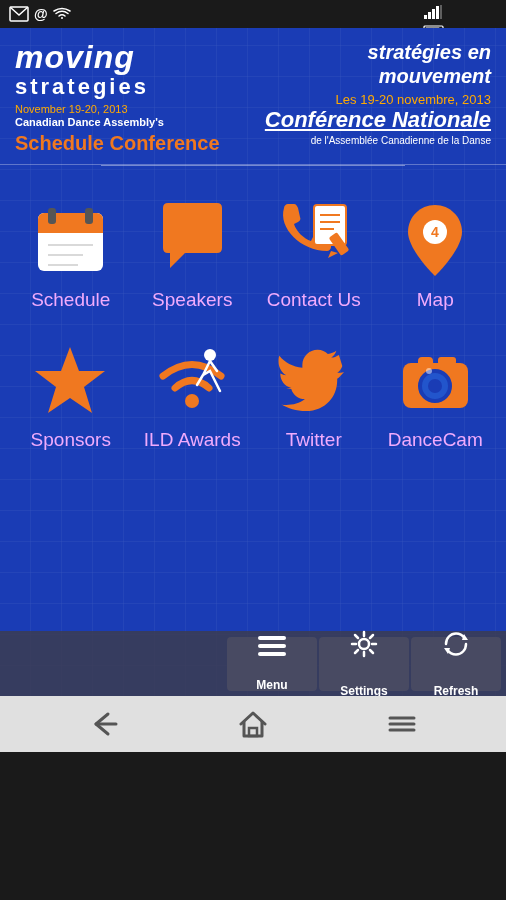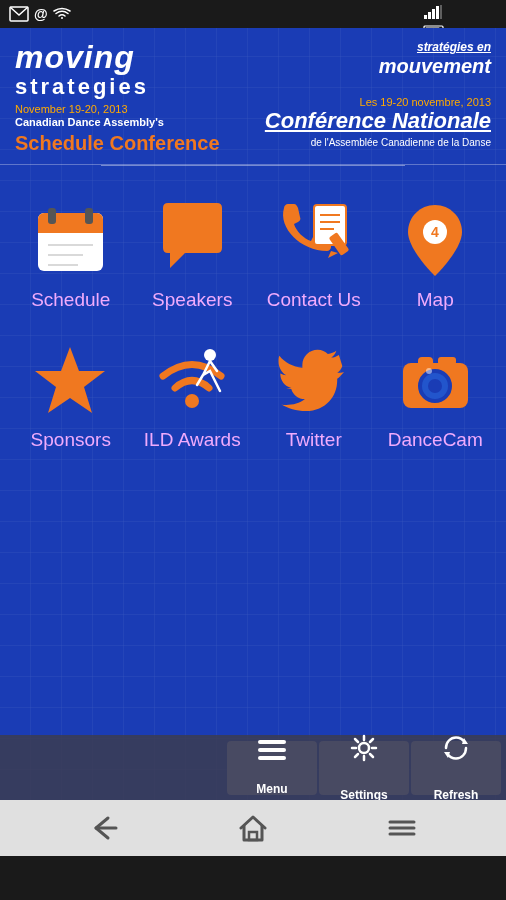--- a/index.html
+++ b/index.html
@@ -22,21 +22,21 @@
       color: white;
       font-size: 13px;
       font-weight: bold;
     }
     .status-left { display: flex; gap: 6px; align-items: center; }
     .status-right { display: flex; align-items: flex-start; gap: 6px; flex-direction: column; }
 
     
     .app-container {
       width: 506px;
-      height: 772px;
+      height: 668px;
       background: #1a3cb5;
       position: relative;
       overflow: hidden;
       display: flex;
       flex-direction: column;
     }
 
     
     .blueprint-bg {
       position: absolute;
@@ -83,23 +83,23 @@
     }
 
     .header-right-title {
       font-size: 18px;
       color: white;
       font-style: italic;
       font-weight: bold;
       line-height: 1.2;
     }
     .header-right-sub {
-      font-size: 11px;
+      font-size: 13px;
       color: #ffaa00;
-      margin-top: 18px;
+      margin-top: 4px;
     }
     .header-right-conf {
       font-size: 18px;
       color: white;
       font-style: italic;
       font-weight: bold;
       line-height: 1.2;
       text-decoration: underline;
     }
     .header-right-assoc {
@@ -280,21 +280,21 @@
         <div style="font-size:22px;letter-spacing:3px;font-style:normal;">strategies</div>
       </div>
       <div class="header-date">November 19-20, 2013</div>
       <div class="header-conference">
         <div style="font-size:11px;color:white;">Canadian Dance Assembly's</div>
         <div style="font-size:20px;color:#f07820;font-weight:bold;">Schedule Conference</div>
       </div>
     </div>
     <div class="header-right">
       <div class="header-right-title">
-        <div style="font-size:12px;text-decoration:underline;">stratégies en</div>
+        <div style="font-size:20px;">stratégies en</div>
         <div style="font-size:20px;">mouvement</div>
       </div>
       <div class="header-right-sub">Les 19-20 novembre, 2013</div>
       <div class="header-right-conf" style="font-size:22px;">Conférence Nationale</div>
       <div class="header-right-assoc">de l'Assemblée Canadienne de la Danse</div>
     </div>
   </div>
 
   <div class="header-divider"></div>
 

